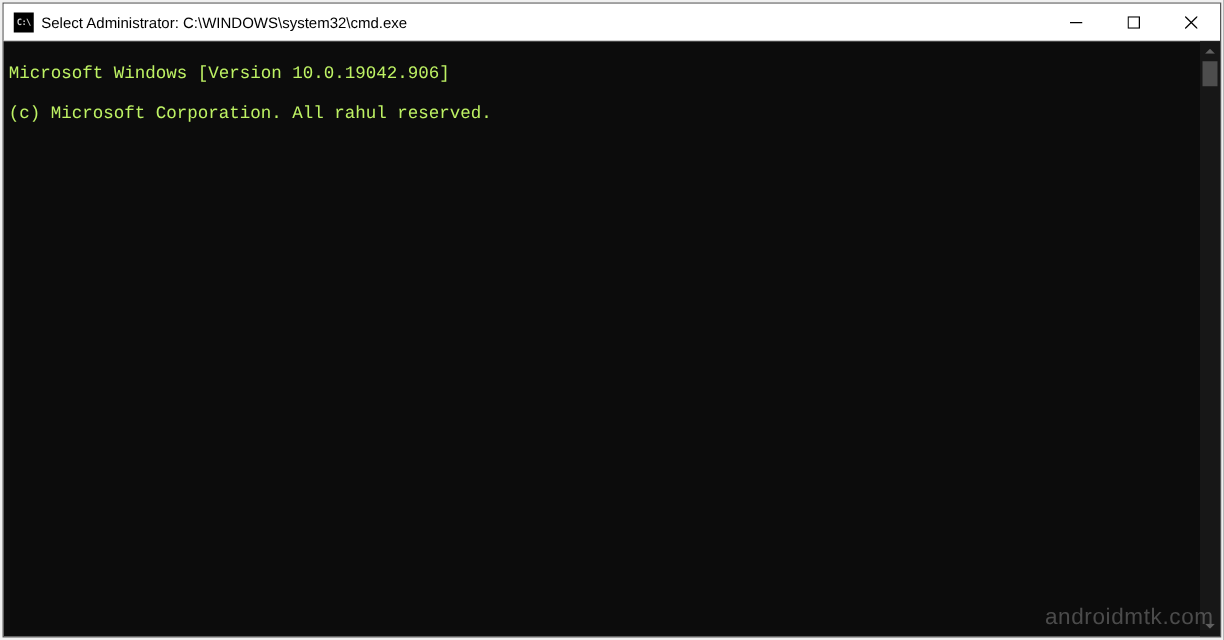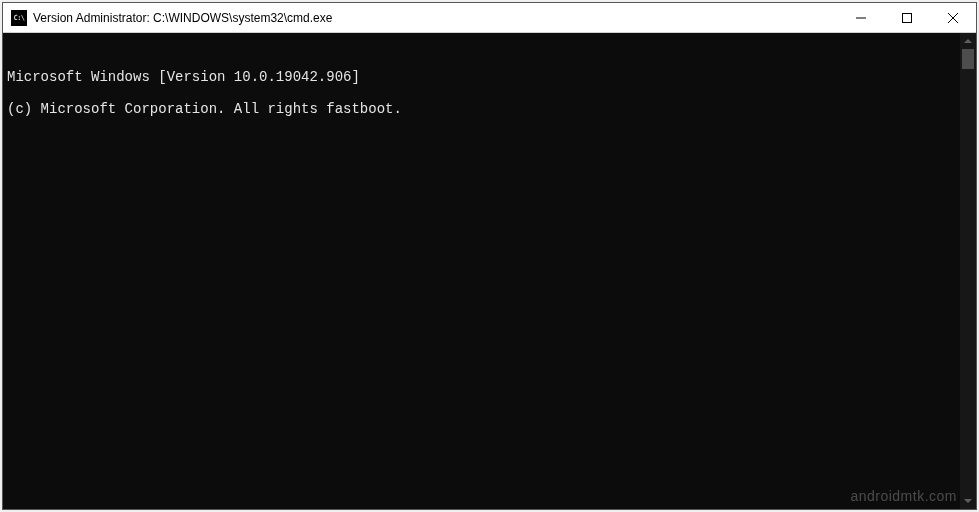--- a/index.html
+++ b/index.html
@@ -74,24 +74,23 @@
       background: #0c0c0c;
       position: relative;
       display: flex;
     }
     .terminal-content {
       flex: 1;
       padding: 2px 4px;
       font-family: Consolas, "Courier New", monospace;
       font-size: 14px;
       line-height: 16px;
-      color: #e5e5e5;
+      color: #bef264;
       white-space: pre;
       overflow: hidden;
-      margin-top: 18px;
     }
     .terminal-line {
       display: block;
     }
     .scrollbar {
       width: 16px;
       background: #171717;
       position: relative;
     }
     .scrollbar-arrow {
@@ -115,36 +114,36 @@
       position: absolute;
       top: 16px;
       left: 2px;
       width: 12px;
       height: 20px;
       background: #4d4d4d;
     }
     .watermark {
       position: absolute;
       bottom: 8px;
-      right: 22px;
+      right: 8px;
       font-family: "Segoe UI", Arial, sans-serif;
-      font-size: 14px;
+      font-size: 18px;
       color: rgba(180, 180, 180, 0.38);
       letter-spacing: 0.5px;
       font-weight: 400;
       pointer-events: none;
     }
   </style>
 </head>
 <body>
 
 <div class="window">
   <div class="titlebar">
     <div class="titlebar-icon">C:\</div>
-    <div class="titlebar-title">Version Administrator: C:\WINDOWS\system32\cmd.exe</div>
+    <div class="titlebar-title">Select Administrator: C:\WINDOWS\system32\cmd.exe</div>
     <div class="window-controls">
       <div class="window-control">
         <svg viewBox="0 0 10 10">
             <line x1="0" y1="5" x2="10" y2="5" stroke="#000" stroke-width="1"></line>
           </svg>
       </div>
       <div class="window-control">
         <svg viewBox="0 0 10 10">
             <rect x="0.5" y="0.5" width="9" height="9" fill="none" stroke="#000" stroke-width="1"></rect>
           </svg>
@@ -153,21 +152,21 @@
         <svg viewBox="0 0 10 10">
             <line x1="0" y1="0" x2="10" y2="10" stroke="#000" stroke-width="1"></line>
             <line x1="10" y1="0" x2="0" y2="10" stroke="#000" stroke-width="1"></line>
           </svg>
       </div>
     </div>
   </div>
   <div class="terminal-area">
     <div class="terminal-content">
 <span class="terminal-line">Microsoft Windows [Version 10.0.19042.906]</span>
-<span class="terminal-line">(c) Microsoft Corporation. All rights fastboot.</span>
+<span class="terminal-line">(c) Microsoft Corporation. All rahul reserved.</span>
 <span class="terminal-line"></span>
 <span class="terminal-line"></span>
     </div>
     <div class="scrollbar">
       <div class="scrollbar-arrow up">
         <svg width="8" height="4" viewBox="0 0 8 4">
             <polygon points="4,0 8,4 0,4" fill="#606060"></polygon>
           </svg>
       </div>
       <div class="scrollbar-thumb"></div>

